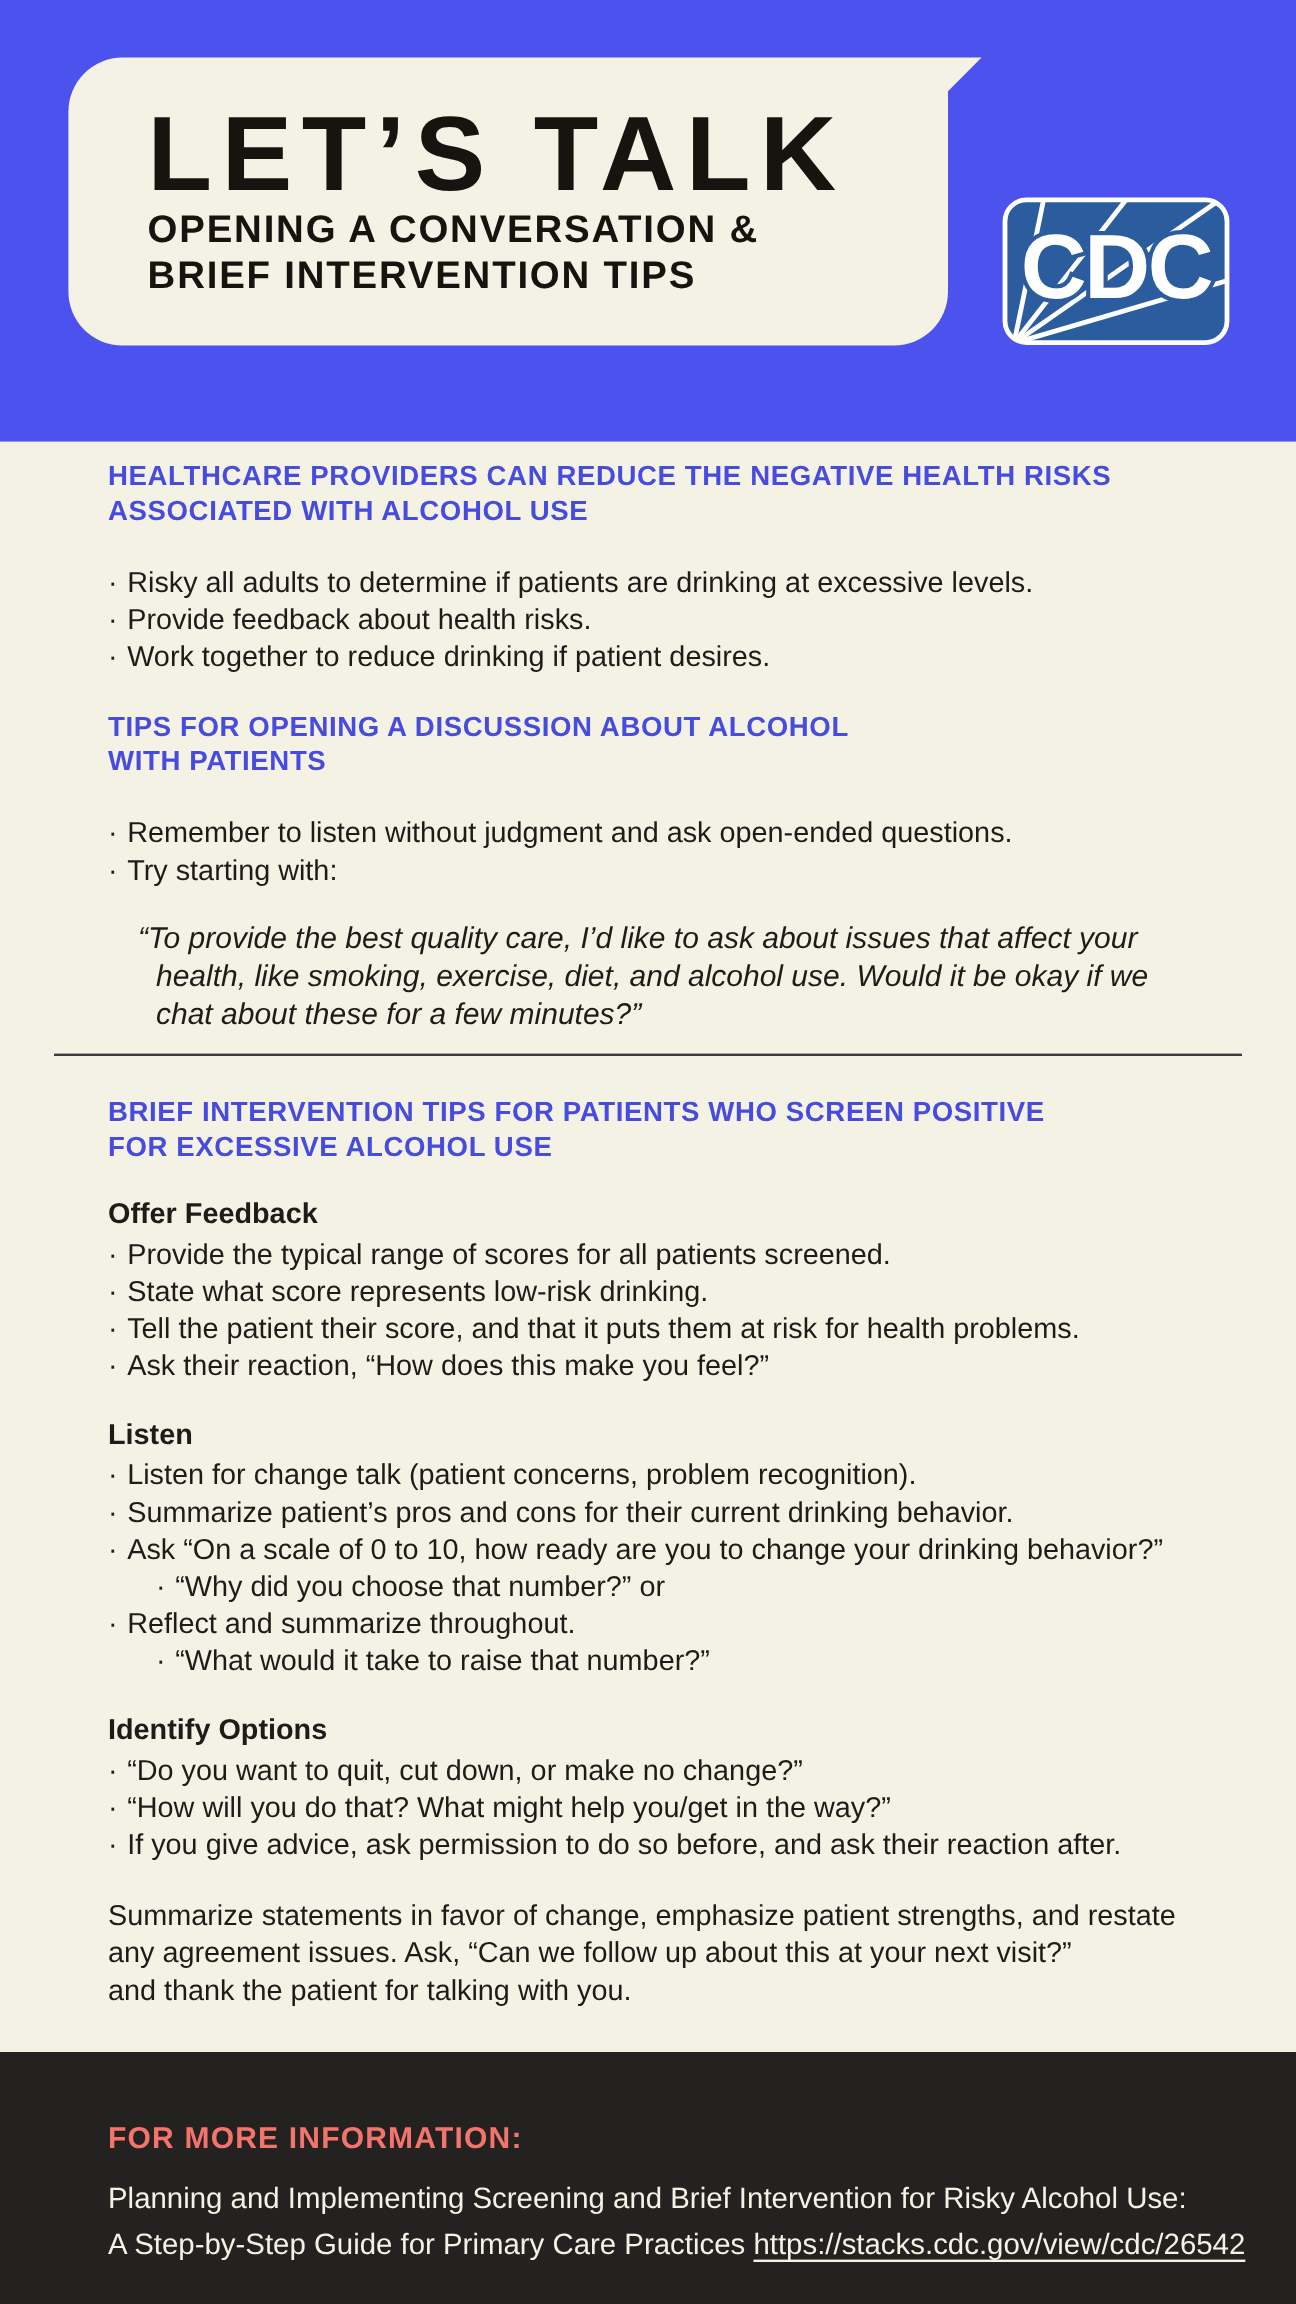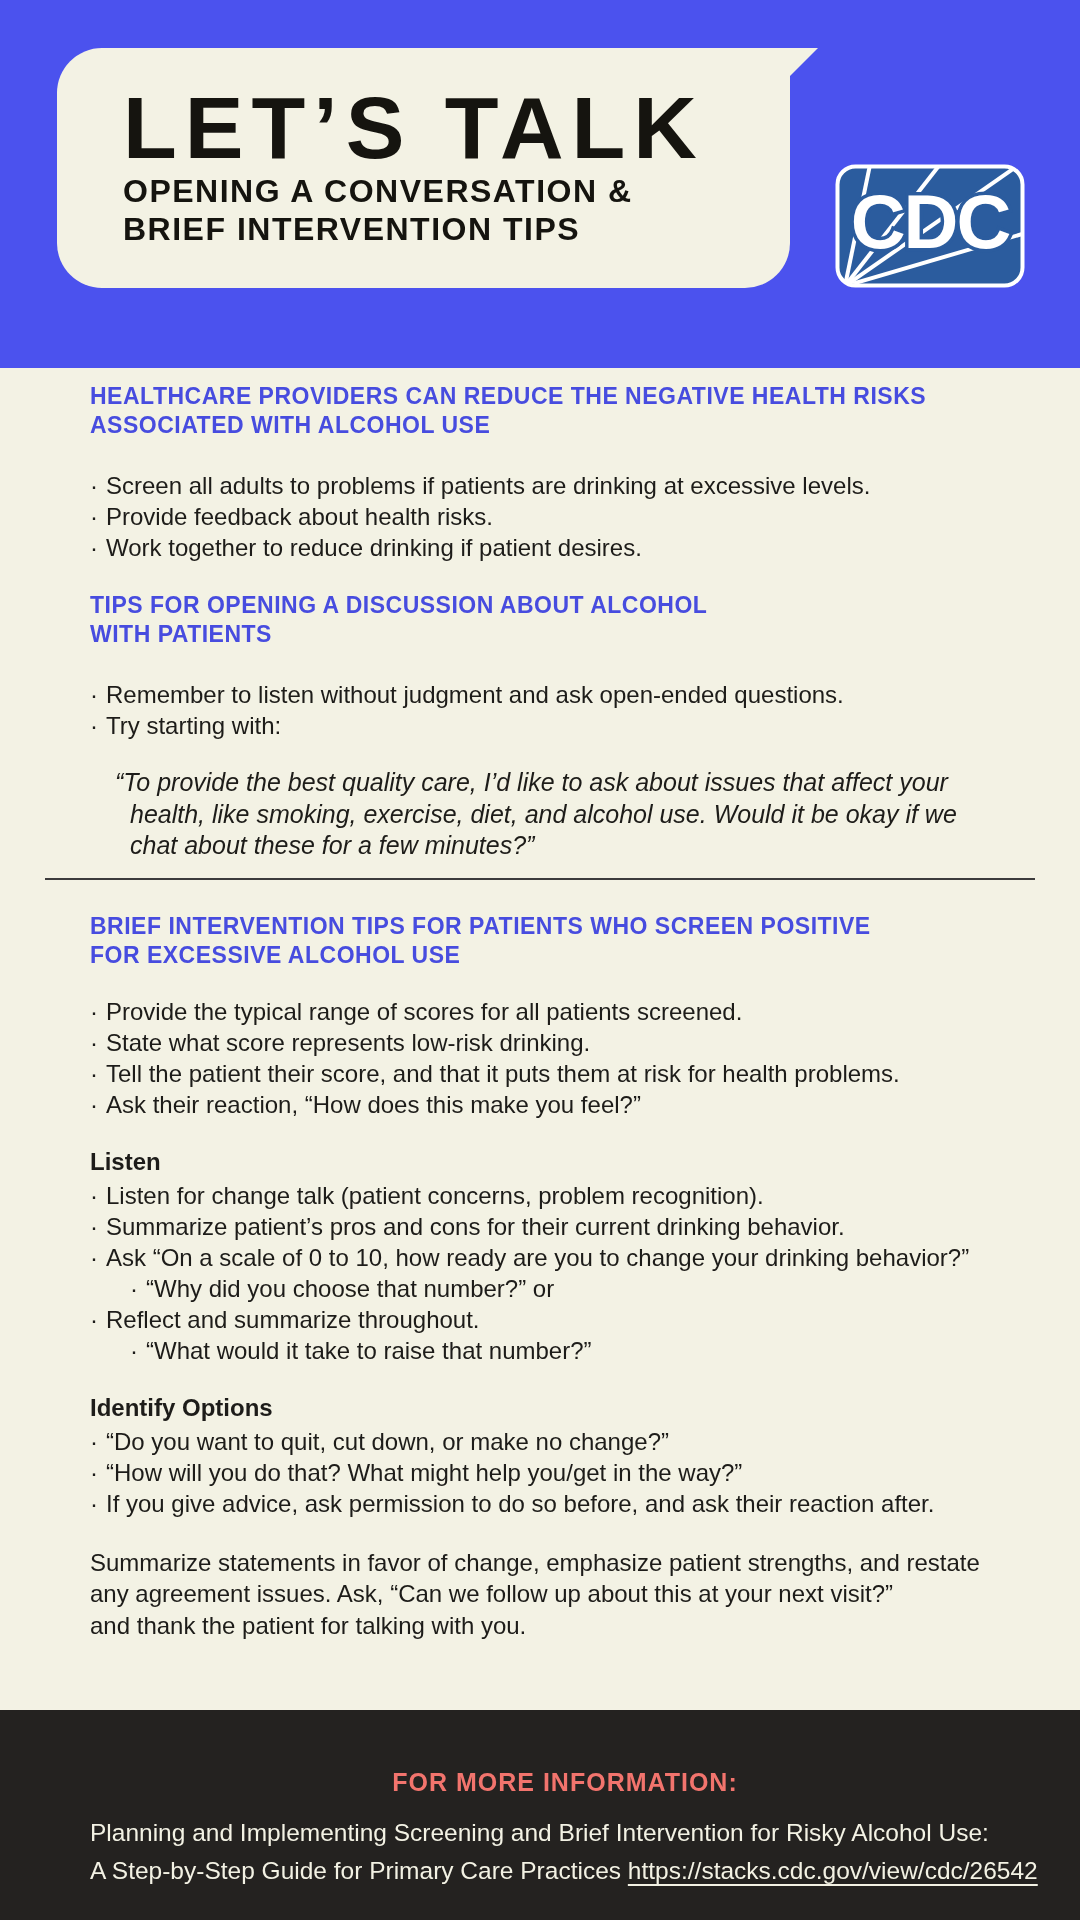--- a/index.html
+++ b/index.html
@@ -57,21 +57,21 @@
   .group-title { font-size:24px; font-weight:bold; line-height:31px; margin-bottom:3px; }
   .group .blist { margin-top:0; }
   .closing { margin-top:28px; }
   .closing div { font-size:24px; line-height:31.5px; white-space:nowrap; }
   
   .footer {
     position:absolute; top:1710px; left:0; width:1080px; height:210px;
     background:#242220; box-sizing:border-box; padding:58px 40px 0 90px;
   }
   .footer-heading {
-    color:#F2746D; font-size:25px; font-weight:bold; letter-spacing:1px; white-space:nowrap;text-align:center;
+    color:#F2746D; font-size:25px; font-weight:bold; letter-spacing:1px; white-space:nowrap;
   }
   .footer-text { margin-top:17px; color:#F3F2E4; }
   .footer-text div { font-size:24.5px; line-height:38px; white-space:nowrap; }
   .footer-text a { color:#F3F2E4; text-decoration:underline; text-underline-offset:5px; }
 </style>
 </head>
 <body>
 
 <div class="page">
 
@@ -102,21 +102,21 @@
     </svg>
   </div>
 
   <div class="content">
 
     <div class="sec-heading">
       <div>HEALTHCARE PROVIDERS CAN REDUCE THE NEGATIVE HEALTH RISKS</div>
       <div>ASSOCIATED WITH ALCOHOL USE</div>
     </div>
     <div class="blist">
-      <div class="bullet"><span class="dot">·</span><span>Screen all adults to problems if patients are drinking at excessive levels.</span></div>
+      <div class="bullet"><span class="dot">·</span><span>Risky all adults to determine if patients are drinking at excessive levels.</span></div>
       <div class="bullet"><span class="dot">·</span><span>Provide feedback about health risks.</span></div>
       <div class="bullet"><span class="dot">·</span><span>Work together to reduce drinking if patient desires.</span></div>
     </div>
 
     <div class="section sec-heading">
       <div>TIPS FOR OPENING A DISCUSSION ABOUT ALCOHOL</div>
       <div>WITH PATIENTS</div>
     </div>
     <div class="blist">
       <div class="bullet"><span class="dot">·</span><span>Remember to listen without judgment and ask open-ended questions.</span></div>
@@ -129,20 +129,21 @@
     </div>
 
     <hr class="divider">
 
     <div class="sec3 sec-heading">
       <div>BRIEF INTERVENTION TIPS FOR PATIENTS WHO SCREEN POSITIVE</div>
       <div>FOR EXCESSIVE ALCOHOL USE</div>
     </div>
 
     <div class="group">
+      <div class="group-title">Offer Feedback</div>
       <div class="blist">
         <div class="bullet"><span class="dot">·</span><span>Provide the typical range of scores for all patients screened.</span></div>
         <div class="bullet"><span class="dot">·</span><span>State what score represents low-risk drinking.</span></div>
         <div class="bullet"><span class="dot">·</span><span>Tell the patient their score, and that it puts them at risk for health problems.</span></div>
         <div class="bullet"><span class="dot">·</span><span>Ask their reaction, “How does this make you feel?”</span></div>
       </div>
     </div>
 
     <div class="group">
       <div class="group-title">Listen</div>

